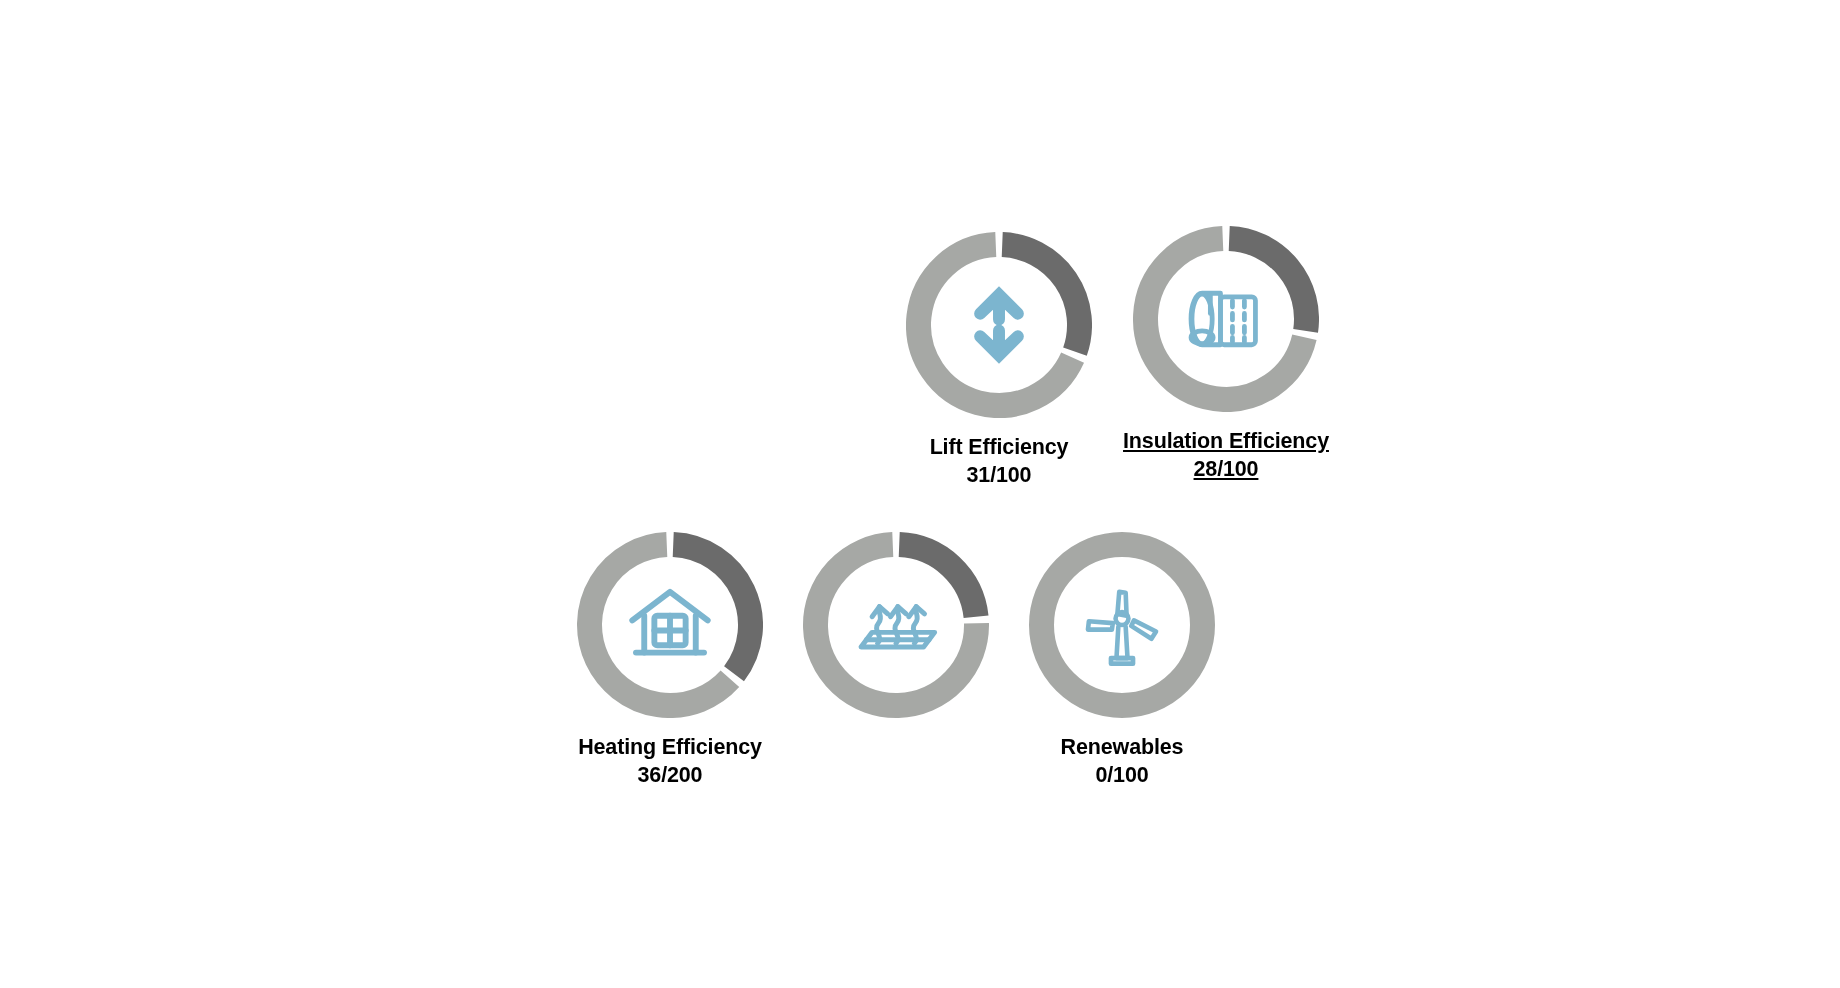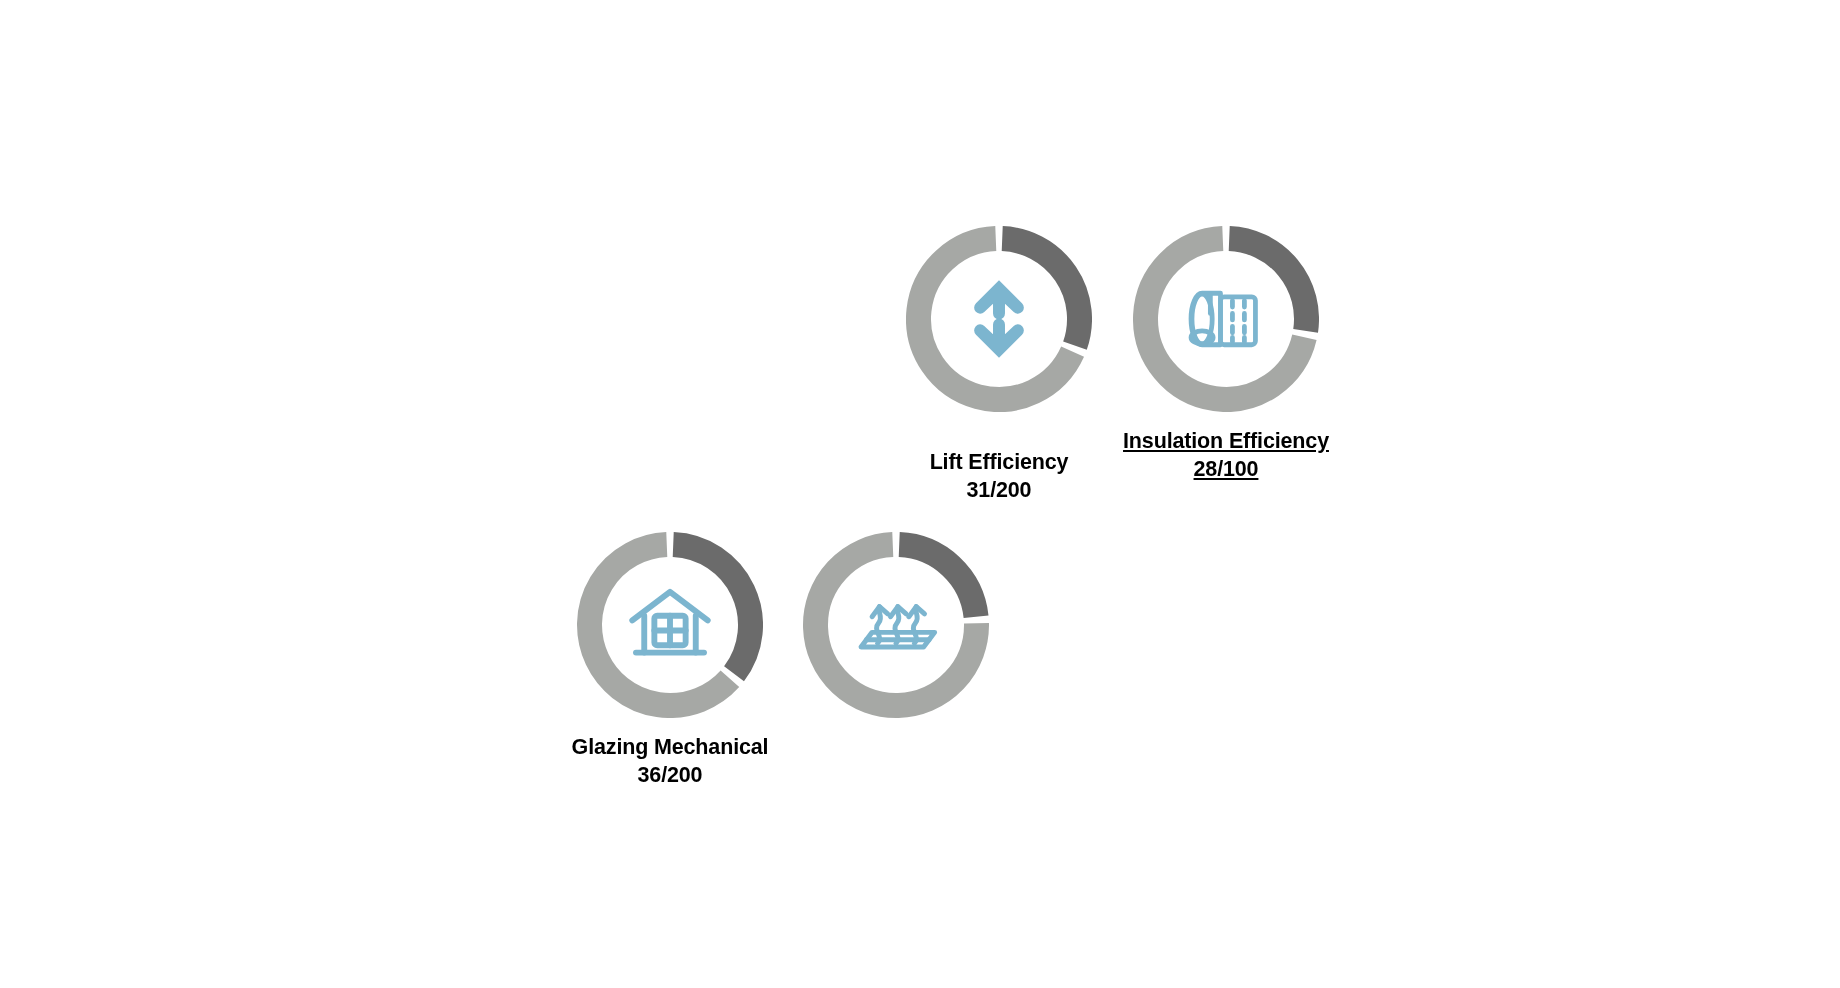--- a/index.html
+++ b/index.html
@@ -90,38 +90,38 @@
     font-weight: bold;
     letter-spacing: -0.15px;
     color: #000000;
   }
 </style>
 </head>
 <body>
 
 <div id="board">
   <div class="gauge-grid">
-      <div class="gauge" style="left: 884px; top: 226px; gap: 21px;">
+      <div class="gauge" style="left: 884px; top: 232px;">
         <div class="ring-wrap">
        <svg class="ring-svg" viewBox="0 0 186 186">
             <path d="M 96.23 12.56 A 80.5 80.5 0 0 1 168.98 119.61" fill="none" stroke="#6b6b6b" stroke-width="25"></path>
             <path d="M 166.60 125.61 A 80.5 80.5 0 1 1 89.77 12.56" fill="none" stroke="#a6a8a5" stroke-width="25"></path>
           </svg>
        <div class="icon-holder">
          <svg viewBox="0 0 100 100" fill="#7cb5cf" stroke="none">
         <path d="M50 8 L75 33 a6.5 6.5 0 0 1-9 9.4 L56.5 33.3 V44 a6.5 6.5 0 0 1-13 0
                  V33.3 L34 42.4 A6.5 6.5 0 0 1 25 33 Z"></path>
         <path d="M50 92 L25 67 a6.5 6.5 0 0 1 9-9.4 l9.5 9.1 V56 a6.5 6.5 0 0 1 13 0
                  v10.7 L66 57.6 A6.5 6.5 0 0 1 75 67 Z"></path>
       </svg>
        </div>
      </div>
      <div class="gauge-caption">
        <span class="gauge-title">Lift Efficiency</span>
-       <span class="gauge-score">31/200</span>
+       <span class="gauge-score">31/100</span>
      </div>
       </div>
       <div class="gauge" style="left: 1111px; top: 226px; text-decoration: underline;">
         <div class="ring-wrap">
        <svg class="ring-svg" viewBox="0 0 186 186">
             <path d="M 96.23 12.56 A 80.5 80.5 0 0 1 172.62 104.90" fill="none" stroke="#6b6b6b" stroke-width="25"></path>
             <path d="M 171.41 111.25 A 80.5 80.5 0 1 1 89.77 12.56" fill="none" stroke="#a6a8a5" stroke-width="25"></path>
           </svg>
        <div class="icon-holder">
          <svg viewBox="0 0 100 100" fill="none" stroke="#7cb5cf" stroke-width="5.2" stroke-linecap="round" stroke-linejoin="round">
@@ -152,21 +152,21 @@
         <path d="M22 40 V80"></path>
         <path d="M78 40 V80"></path>
         <path d="M13 80 H87"></path>
         <rect x="33" y="40" width="34" height="32" rx="3"></rect>
         <path d="M50 40 V72"></path>
         <path d="M33 56 H67"></path>
       </svg>
        </div>
      </div>
      <div class="gauge-caption">
-       <span class="gauge-title">Glazing Mechanical</span>
+       <span class="gauge-title">Heating Efficiency</span>
        <span class="gauge-score">36/200</span>
      </div>
       </div>
       <div class="gauge" style="left: 781px; top: 532px;">
         <div class="ring-wrap">
        <svg class="ring-svg" viewBox="0 0 186 186">
             <path d="M 96.23 12.56 A 80.5 80.5 0 0 1 173.07 84.73" fill="none" stroke="#6b6b6b" stroke-width="25"></path>
             <path d="M 173.48 91.17 A 80.5 80.5 0 1 1 89.77 12.56" fill="none" stroke="#a6a8a5" stroke-width="25"></path>
           </svg>
        <div class="icon-holder">
@@ -176,14 +176,35 @@
         <path d="M30 70 c7-8 -6-14 1-22 c6-7 -2-12 1-18"></path>
         <path d="M32 30 L24 41 M32 30 L41 38"></path>
         <path d="M50 70 c7-8 -6-14 1-22 c6-7 -2-12 1-18"></path>
         <path d="M52 30 L44 41 M52 30 L61 38"></path>
         <path d="M70 70 c7-8 -6-14 1-22 c6-7 -2-12 1-18"></path>
         <path d="M72 30 L64 41 M72 30 L81 38"></path>
       </svg>
        </div>
      </div>
       </div>
+      <div class="gauge" style="left: 1007px; top: 532px;">
+        <div class="ring-wrap">
+       <svg class="ring-svg" viewBox="0 0 186 186">
+            <circle cx="93" cy="93" r="80.5" fill="none" stroke="#a6a8a5" stroke-width="25"></circle>
+          </svg>
+       <div class="icon-holder">
+         <svg viewBox="0 0 100 100" fill="none" stroke="#7cb5cf" stroke-width="5" stroke-linecap="round" stroke-linejoin="round">
+        <path d="M47 14 L54 15 L55 40 L45 38 Z"></path>
+        <path d="M60 51 L63 45 L87 57 L82 65 Z"></path>
+        <path d="M40 48 L39 55 L13 55 L14 46 Z"></path>
+        <circle cx="50" cy="43" r="7"></circle>
+        <path d="M46 52 L44 86 H56 L54 52"></path>
+        <path d="M38 86 H62 v6 H38 Z"></path>
+      </svg>
+       </div>
+     </div>
+     <div class="gauge-caption">
+       <span class="gauge-title">Renewables</span>
+       <span class="gauge-score">0/100</span>
+     </div>
+      </div>
     </div>
 </div>
 
 </body></html>

